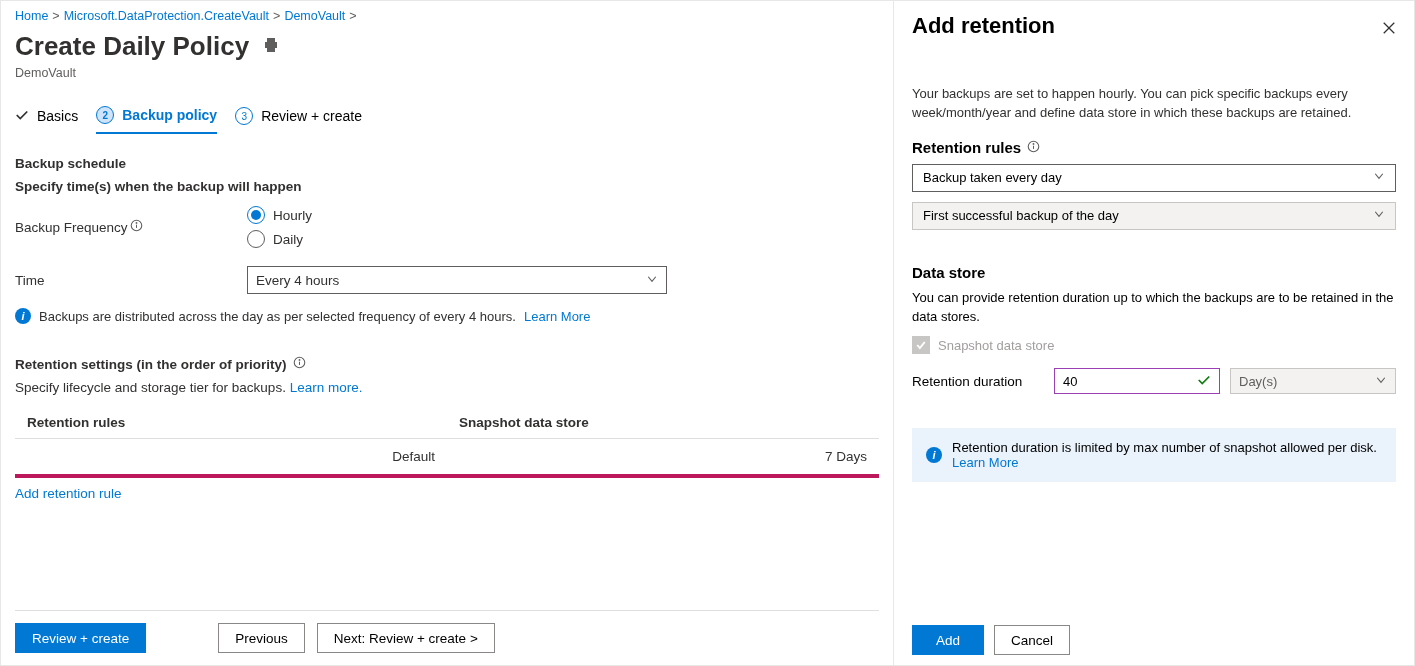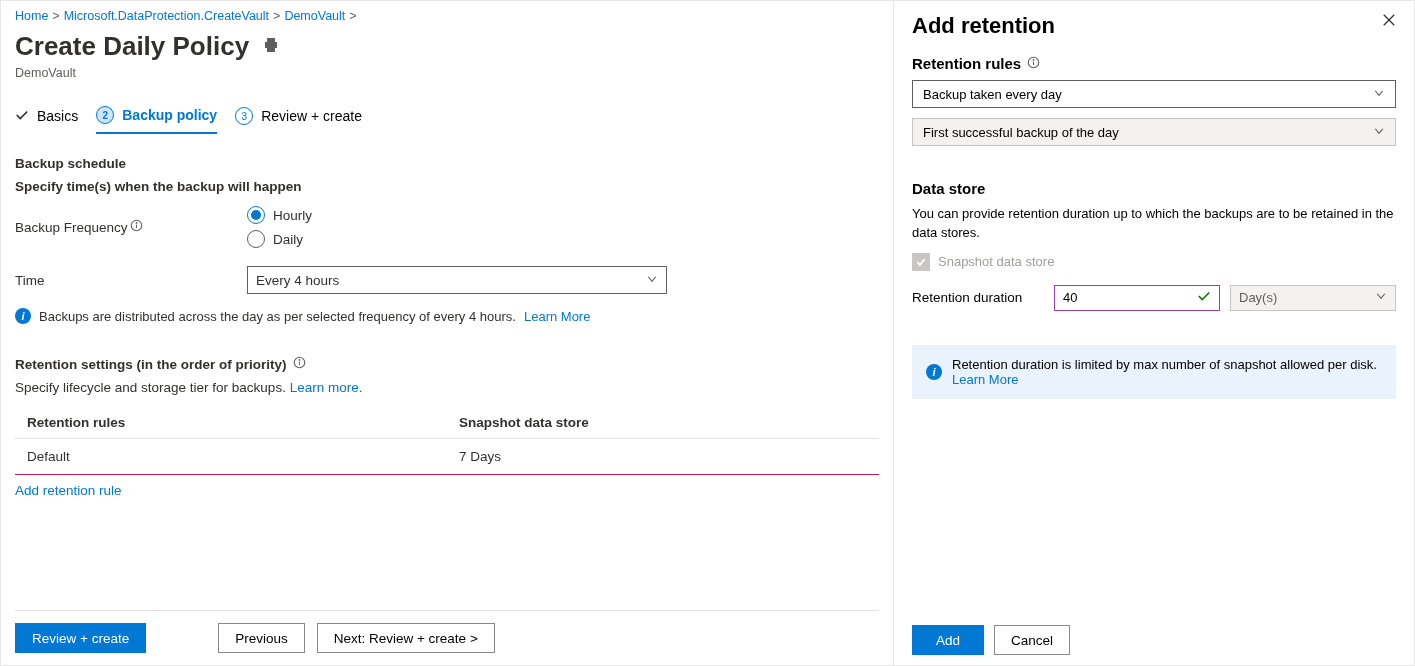--- a/index.html
+++ b/index.html
@@ -31,26 +31,26 @@
 .radio-outer.selected{border-color:#0078d4;}
 .radio-inner{width:10px;height:10px;border-radius:50%;background:#0078d4;}
 .select-box { width:420px; height:28px; border:1px solid #605e5c; display:flex; align-items:center; justify-content:space-between; padding:0 8px; font-size:13.5px; background:#fff; cursor:pointer;}
 .chevron svg{width:12px;height:12px;fill:none;stroke:#605e5c;stroke-width:1.5;}
 .info-bar { display:flex; align-items:center; gap:8px; font-size:13px; margin-top:14px;}
 .info-bar .info-bubble{width:16px;height:16px;border-radius:50%;background:#0078d4;color:#fff;font-size:11px;display:flex;align-items:center;justify-content:center;font-weight:700;font-style:italic;}
 .info-bar a,.panel-info a{color:#0078d4;text-decoration:none;cursor:pointer;}
 .link{color:#0078d4;cursor:pointer;font-size:13.5px;}
 .ret-table{width:100%;border-collapse:collapse;font-size:13.5px;margin-top:12px;}
 .ret-table th{text-align:left;padding:8px 12px;border-bottom:1px solid #e1dfdd;font-weight:600;}
-.ret-table td{padding:10px 12px;border-bottom:1px solid #be185d;}
+.ret-table td{padding:10px 12px;border-bottom:4px solid #be185d;text-align:right;}
 .add-rule{margin-top:8px;display:inline-block;}
 .footer-bar{border-top:1px solid #e1dfdd;padding:12px 0;display:flex;gap:12px;align-items:center;margin-top:auto;flex-shrink:0;}
 .btn{height:30px;padding:0 16px;font-size:13.5px;border:1px solid #8a8886;background:#fff;cursor:pointer;display:flex;align-items:center;justify-content:center;}
 .btn.primary{background:#0078d4;border-color:#0078d4;color:#fff;}
-.panel-title-row{display:flex;justify-content:space-between;align-items:flex-start;}
+.panel-title-row{display:flex;justify-content:space-between;align-items:flex-end;}
 h2.panel-title{font-size:22px;font-weight:600;}
 .close-icon svg{width:14px;height:14px;stroke:#323130;stroke-width:1.5;fill:none;}
 .panel-desc{font-size:13px;margin-top:46px;color:#323130;line-height:1.45;}
 .panel-section{margin-top:16px;}
 .panel-section h3{font-size:15px;font-weight:600;display:flex;align-items:center;gap:6px;margin-bottom:8px;}
 .panel-select{width:100%;height:28px;border:1px solid #605e5c;display:flex;align-items:center;justify-content:space-between;padding:0 10px;font-size:13px;background:#fff;cursor:pointer;}
 .panel-select.disabled{background:#f3f2f1;color:#000000;border-color:#c8c6c4;cursor:default;}
 .panel-check{display:flex;align-items:center;gap:8px;margin-top:10px;}
 .panel-check .box{width:18px;height:18px;background:#c8c6c4;display:flex;align-items:center;justify-content:center;}
 .panel-check .box svg{width:12px;height:12px;stroke:#fff;stroke-width:2.5;fill:none;}
@@ -188,20 +188,21 @@
 </div>
 
 <div class="side-panel">
   <div class="panel-title-row">
     <h2 class="panel-title">Add retention</h2>
     <span class="close-icon"><svg viewBox="0 0 16 16">
           <line x1="2" y1="2" x2="14" y2="14"></line>
           <line x1="14" y1="2" x2="2" y2="14"></line>
         </svg></span>
   </div>
+  <div class="panel-desc">Your backups are set to happen hourly. You can pick specific backups every week/month/year and define data store in which these backups are retained.</div>
 
   <div class="panel-section">
     <h3>
         <span>Retention rules</span>
       <span class="info-icon"><svg viewBox="0 0 16 16">
             <circle cx="8" cy="8" r="6.5"></circle>
             <line x1="8" y1="7" x2="8" y2="11"></line>
             <circle cx="8" cy="4.8" r="0.5" fill="#605e5c"></circle>
           </svg></span>
     </h3>

